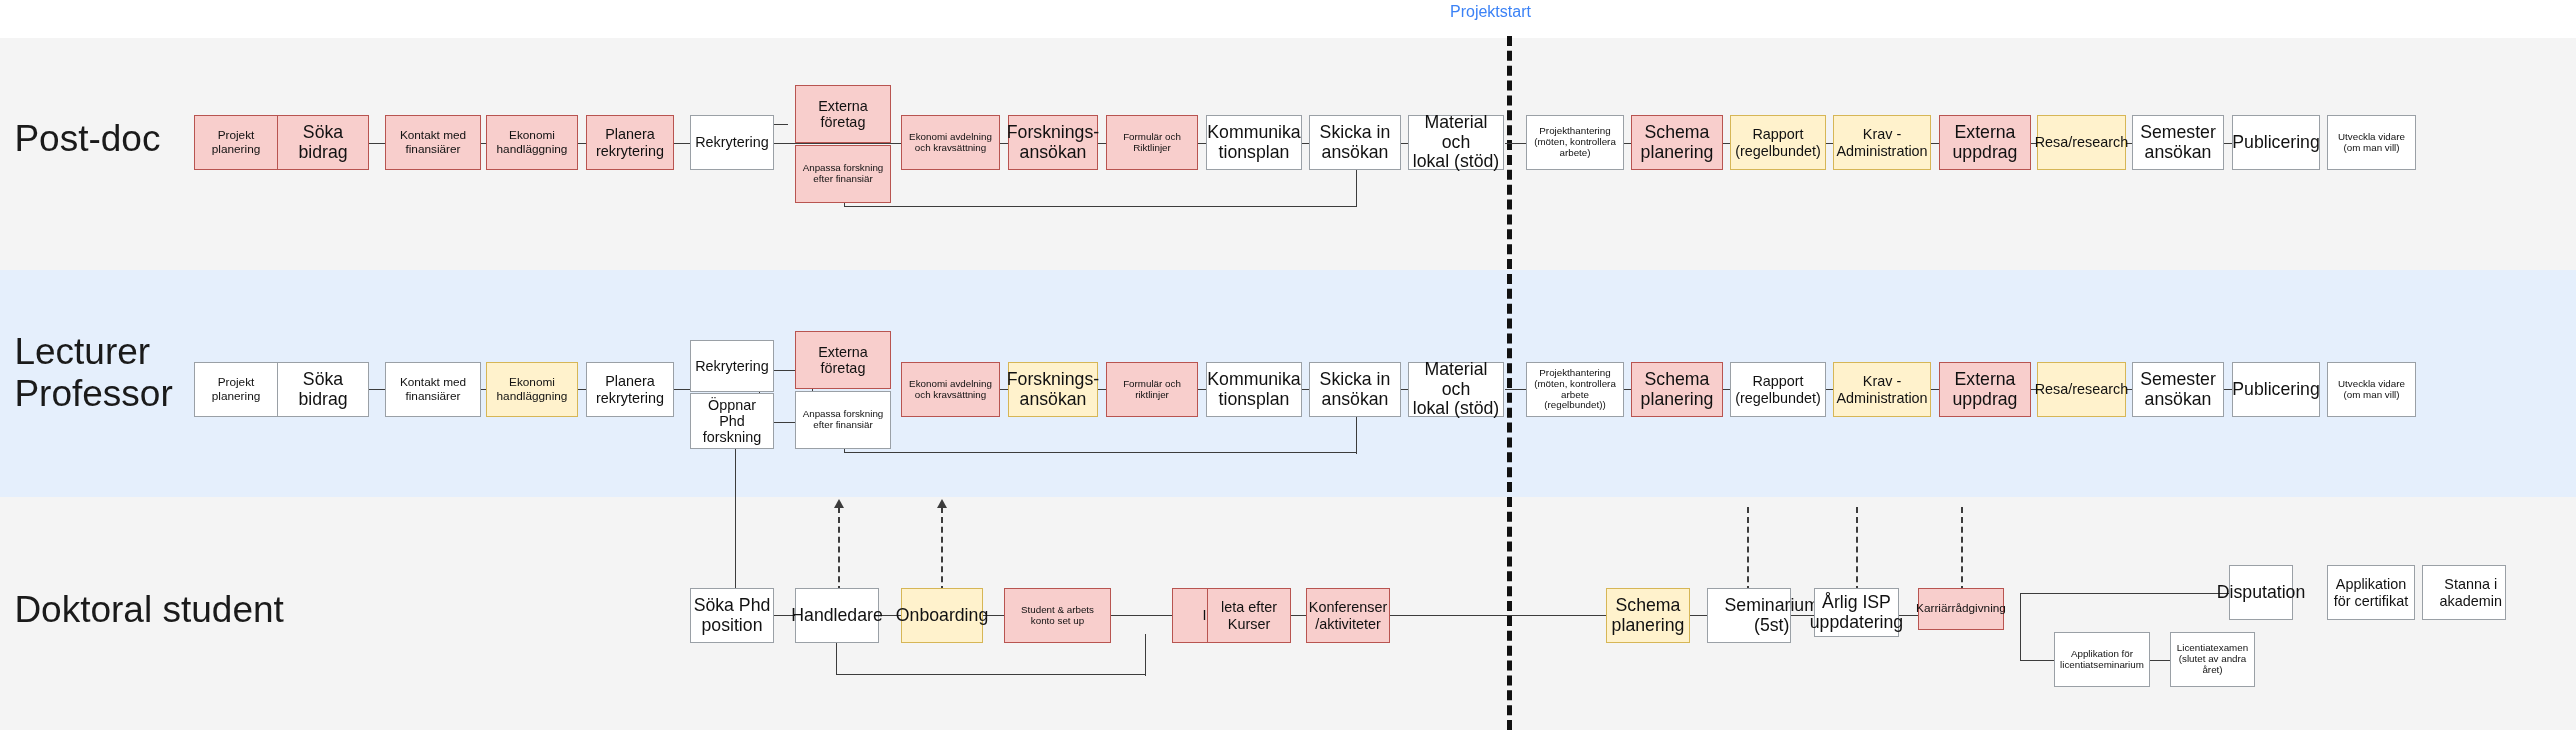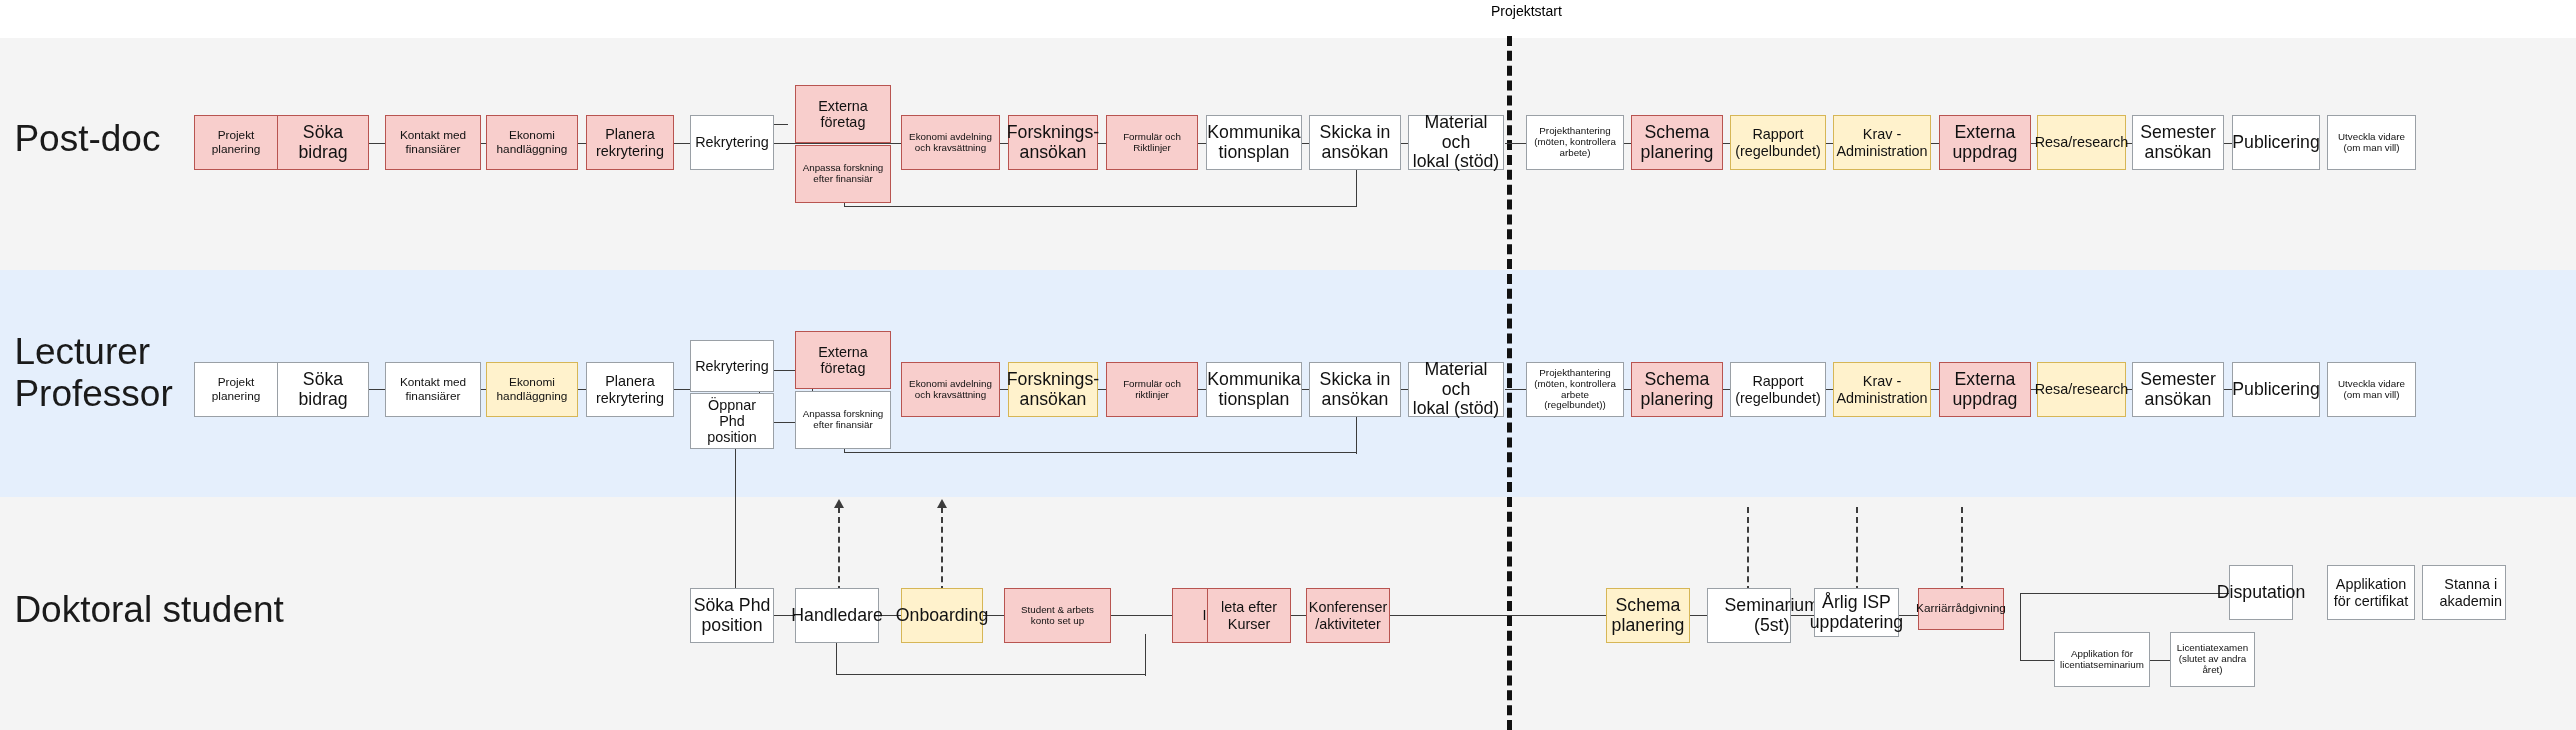--- a/index.html
+++ b/index.html
@@ -32,21 +32,21 @@
   .dash{position:absolute;}
   .dash.v{width:0;border-left:2.6px dashed #3c3c3c;}
 
   .arrowup{position:absolute;width:0;height:0;border-left:5.9px solid transparent;
            border-right:5.9px solid transparent;border-bottom:9.2px solid #3c3c3c;}
   .arrowdown{position:absolute;width:0;height:0;border-left:5.9px solid transparent;
              border-right:5.9px solid transparent;border-top:9.2px solid #3c3c3c;}
 
   .timeline{position:absolute;top:36px;left:1507px;width:0;height:694px;
             border-left:5.9px dashed #111111;}
-  .timeline-label{position:absolute;top:2.6px;left:1450px;font-size:14px;color:#000000;margin-left:41px;}
+  .timeline-label{position:absolute;top:2.6px;left:1450px;font-size:16px;color:#3b82f6;}
 </style>
 </head>
 <body>
 
 <div id="stage">
 
   <div class="band band-postdoc"></div>
   <div class="band band-lecturer"></div>
   <div class="band band-doctoral"></div>
 
@@ -172,21 +172,21 @@
 planering</div>
   <div class="node c-white fs-lg" style="left: 277px; top: 362px; width: 92px; height: 55px; white-space: pre-line;">Söka bidrag</div>
   <div class="node c-white fs-sm" style="left: 385px; top: 362px; width: 96px; height: 55px; white-space: pre-line;">Kontakt med
 finansiärer</div>
   <div class="node c-yellow fs-sm" style="left: 486px; top: 362px; width: 92px; height: 55px; white-space: pre-line;">Ekonomi
 handläggning</div>
   <div class="node c-white fs-md" style="left: 586px; top: 362px; width: 88px; height: 55px; white-space: pre-line;">Planera
 rekrytering</div>
   <div class="node c-white fs-md" style="left: 690px; top: 340px; width: 84px; height: 52px; white-space: pre-line;">Rekrytering</div>
   <div class="node c-white fs-md" style="left: 690px; top: 393px; width: 84px; height: 56px; white-space: pre-line;">Öppnar Phd
-position</div>
+forskning</div>
   <div class="node c-pink  fs-md" style="left: 795px; top: 331px; width: 96px; height: 58px; white-space: pre-line;">Externa
 företag</div>
   <div class="node c-white fs-xs" style="left: 795px; top: 391px; width: 96px; height: 58px; white-space: pre-line;">Anpassa forskning
 efter finansiär</div>
   <div class="node c-pink  fs-xs" style="left: 901px; top: 362px; width: 99px; height: 55px; white-space: pre-line;">Ekonomi avdelning
 och kravsättning</div>
   <div class="node c-yellow fs-lg" style="left: 1008px; top: 362px; width: 90px; height: 55px; white-space: pre-line;">Forsknings-
 ansökan</div>
   <div class="node c-pink  fs-xs" style="left: 1106px; top: 362px; width: 92px; height: 55px; white-space: pre-line;">Formulär och
 riktlinjer</div>

